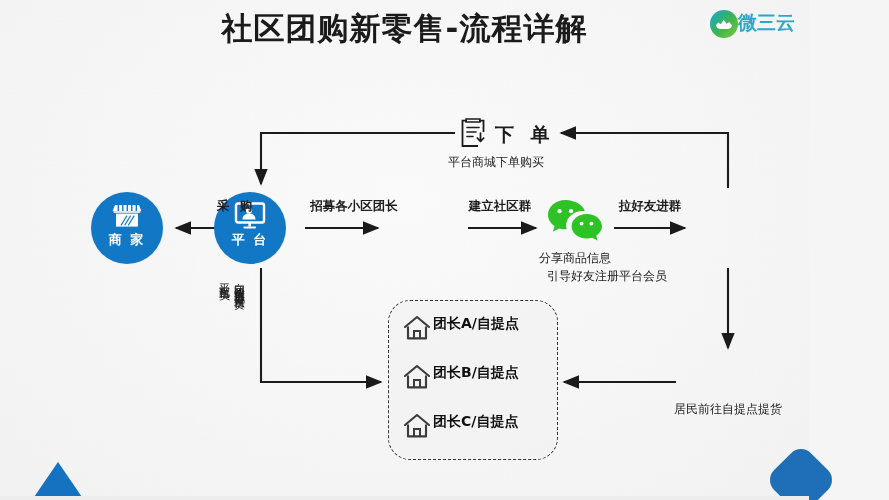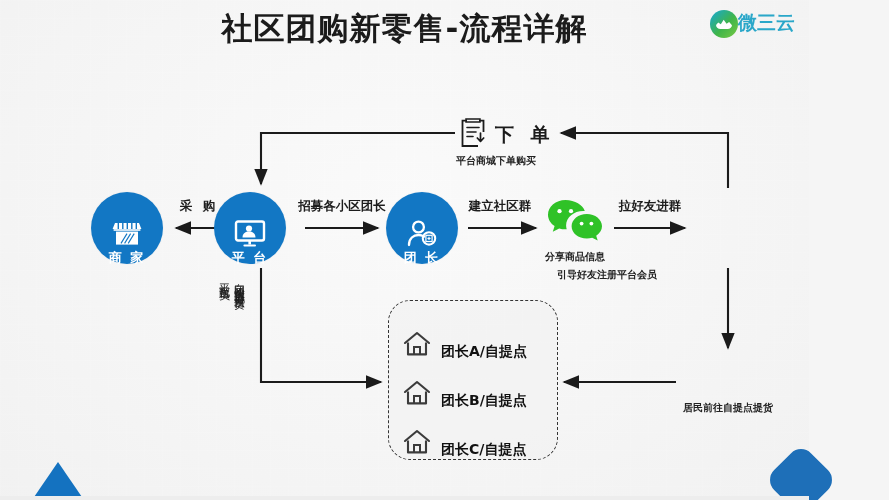--- a/index.html
+++ b/index.html
@@ -39,50 +39,50 @@
     content:"";position:absolute;left:6px;top:9px;width:16px;height:10px;
     background:#fff;border-radius:9px 9px 7px 7px;
     clip-path:polygon(0 60%,14% 35%,30% 52%,48% 8%,66% 48%,82% 30%,100% 62%,100% 100%,0 100%);
   }
   .logo-text{font-size:19px;font-weight:bold;color:#2aa7c9;letter-spacing:0px;
     font-family:"DejaVu Sans","Liberation Sans",sans-serif;}
 
   
   .node{position:absolute;width:72px;height:72px;border-radius:50%;
     background:#1277c4;color:#fff;display:flex;flex-direction:column;
-    align-items:center;justify-content:flex-end;
+    align-items:center;justify-content:flex-start;
     box-shadow:0 0 0 1px rgba(0,0,0,.02);}
   .node .ico{margin-top:9px;height:30px;display:flex;align-items:center;justify-content:center;}
   .node .nlabel{
     font-size:13px;font-weight:bold;letter-spacing:2px;margin-top:2px;line-height:1;
     font-family:"DejaVu Sans","Liberation Sans",sans-serif;white-space:nowrap;}
   .node.small-label .nlabel{font-size:10.5px;letter-spacing:0px;}
 
   
   .lbl{position:absolute;font-size:12.5px;color:#1d1d1d;font-weight:bold;white-space:nowrap;
     font-family:"DejaVu Sans","Liberation Sans",sans-serif;line-height:1.35;}
-  .lbl.sp{letter-spacing:3px;}
+  .lbl.sp{letter-spacing:3px;margin-left:37px;}
   .lbl.center{text-align:center;transform:translateX(-50%);}
-  .cap{position:absolute;font-size:10px;color:#222;white-space:nowrap;text-align:center;
-    transform:translateX(-50%);font-family:"DejaVu Sans","Liberation Sans",sans-serif;line-height:1.45;font-weight:bold;}
+  .cap{position:absolute;font-size:12px;color:#222;white-space:nowrap;text-align:center;
+    transform:translateX(-50%);font-family:"DejaVu Sans","Liberation Sans",sans-serif;line-height:1.45;}
 
   
   .vert{position:absolute;writing-mode:vertical-rl;text-orientation:upright;
     font-size:11px;color:#1d1d1d;letter-spacing:1.5px;line-height:1.5;
     font-family:"DejaVu Sans","Liberation Sans",sans-serif;}
 
   
   .bigitem{position:absolute;display:flex;align-items:center;gap:7px;}
   .bigitem .btxt{font-size:19px;font-weight:bold;color:#1b1b1b;letter-spacing:5px;
     font-family:"DejaVu Sans","Liberation Sans",sans-serif;}
 
   
   .dashbox{position:absolute;left:388px;top:300px;width:168px;height:158px;
     border:1.6px dashed #333;border-radius:22px;background:rgba(240,240,240,.55);}
-  .prow{position:absolute;display:flex;align-items:flex-end;gap:10px;left:14px;margin-top:16px;}
+  .prow{position:absolute;display:flex;align-items:flex-start;gap:2px;left:14px;}
   .prow .ptxt{font-size:14px;font-weight:bold;color:#111;white-space:nowrap;
     font-family:"DejaVu Sans","Liberation Sans",sans-serif;}
 
   
   .wechat{position:absolute;left:545px;top:198px;width:58px;height:46px;}
 
   
   .deco-tri{position:absolute;left:32px;bottom:0;width:0;height:0;
     border-left:26px solid transparent;border-right:26px solid transparent;
     border-bottom:38px solid #1472c0;}
@@ -160,37 +160,24 @@
         <rect x="2" y="1.5" width="28" height="19" rx="2" fill="none" stroke="#fff" stroke-width="2.4"></rect>
         <circle cx="15" cy="8.5" r="3.1" fill="#fff"></circle>
         <path d="M8.5,17.5 c0,-4.2 3.2,-6 6.5,-6 c3.3,0 6.5,1.8 6.5,6 Z" fill="#fff"></path>
         <rect x="14.4" y="20.5" width="2.6" height="4" fill="#fff"></rect>
         <rect x="9.4" y="24.4" width="12.6" height="2.2" rx="1" fill="#fff"></rect>
       </svg>
     </span>
     <span class="nlabel">平 台</span>
   </div>
 
-  <div class="node" style="left:386px;top:192px;">
-    <span class="ico">
-      <svg width="32" height="28" viewBox="0 0 32 28">
-        <circle cx="12.5" cy="7" r="5.4" fill="none" stroke="#fff" stroke-width="2.3"></circle>
-        <path d="M3,25 c0,-6.6 4.4,-10 9.5,-10 c2.1,0 4,0.6 5.5,1.6" fill="none" stroke="#fff" stroke-width="2.3" stroke-linecap="round"></path>
-        <circle cx="23" cy="18.4" r="6.2" fill="none" stroke="#fff" stroke-width="2.1"></circle>
-        <rect x="19.9" y="15.3" width="6.2" height="6.2" fill="none" stroke="#fff" stroke-width="1.2"></rect>
-        <line x1="21.4" y1="18.4" x2="24.6" y2="18.4" stroke="#fff" stroke-width="1.1"></line>
-        <line x1="23" y1="16.8" x2="23" y2="20" stroke="#fff" stroke-width="1.1"></line>
-      </svg>
-    </span>
-    <span class="nlabel">团 长</span>
-  </div>
 
 
   <div class="lbl sp center" style="left:199px;top:198px;">采 购</div>
-  <div class="lbl center" style="left:342px;top:198px;">招募各小区团长</div>
+  <div class="lbl center" style="left:354px;top:198px;">招募各小区团长</div>
   <div class="lbl center" style="left:500px;top:198px;text-align:center;">建立社区群</div>
   <div class="lbl center" style="left:650px;top:198px;">拉好友进群</div>
 
   <div class="bigitem" style="left:458px;top:116px;">
     <span>
       <svg width="30" height="34" viewBox="0 0 30 34">
         <path d="M4,5 h22" stroke="none"></path>
         <path d="M8,3 h14 v3 h-14 Z" fill="none" stroke="#1b1b1b" stroke-width="1.5"></path>
         <path d="M9,4.6 H4.5 V30 H20" fill="none" stroke="#1b1b1b" stroke-width="1.8"></path>
         <path d="M21,4.6 H25.5 V16" fill="none" stroke="#1b1b1b" stroke-width="1.8"></path>

